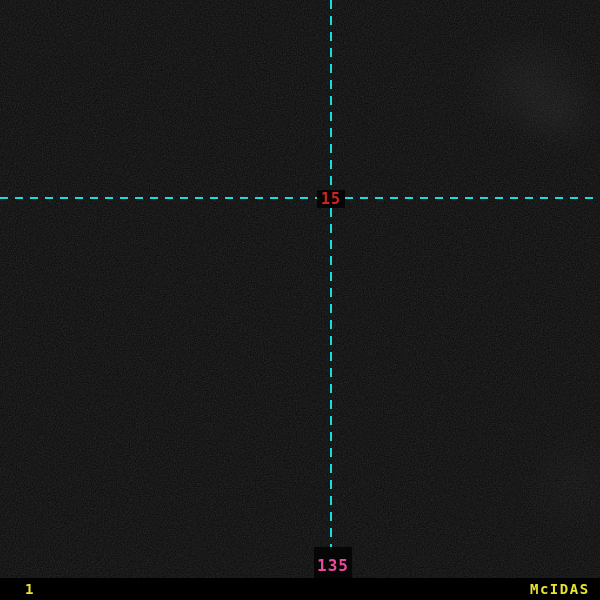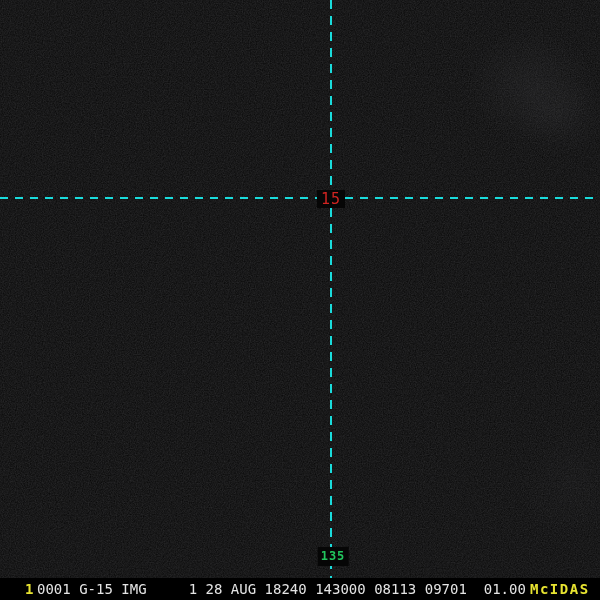--- a/index.html
+++ b/index.html
@@ -55,37 +55,37 @@
   }
 
   
   .cursor-label {
     position: absolute;
     left: 331px; top: 190px;
     transform: translateX(-50%);
     background: #060606;
     color: #d02421;
     font-size: 15px;
-    font-weight: normal;
+    font-weight: bold;
     line-height: 16px;
     letter-spacing: 1px;
     padding: 1px 4px;
     white-space: pre;
   }
   .bottom-label {
     position: absolute;
     left: 333px; top: 547px;
     transform: translateX(-50%);
     background: #060606;
-    color: #22c55e;
-    font-size: 12px;
+    color: #ec4899;
+    font-size: 16px;
     font-weight: bold;
     line-height: 17px;
     letter-spacing: 1px;
-    padding: 1px 3px;
+    padding: 10px 3px;
     white-space: pre;
   }
 
   
   .statusbar {
     position: absolute;
     left: 0; bottom: 0;
     width: 600px; height: 22px;
     background: #000;
   }
@@ -134,17 +134,16 @@
 
   <div class="hline"></div>
   <div class="vline"></div>
 
   <div class="cursor-label">15</div>
 
   <div class="bottom-label">135</div>
 
   <div class="statusbar">
     <span class="frame-num">1</span>
-    <span class="frame-info">0001 G-15 IMG     1 28 AUG 18240 143000 08113 09701  01.00</span>
     <span class="brand">McIDAS</span>
   </div>
 
 </div>
 
 </body></html>

